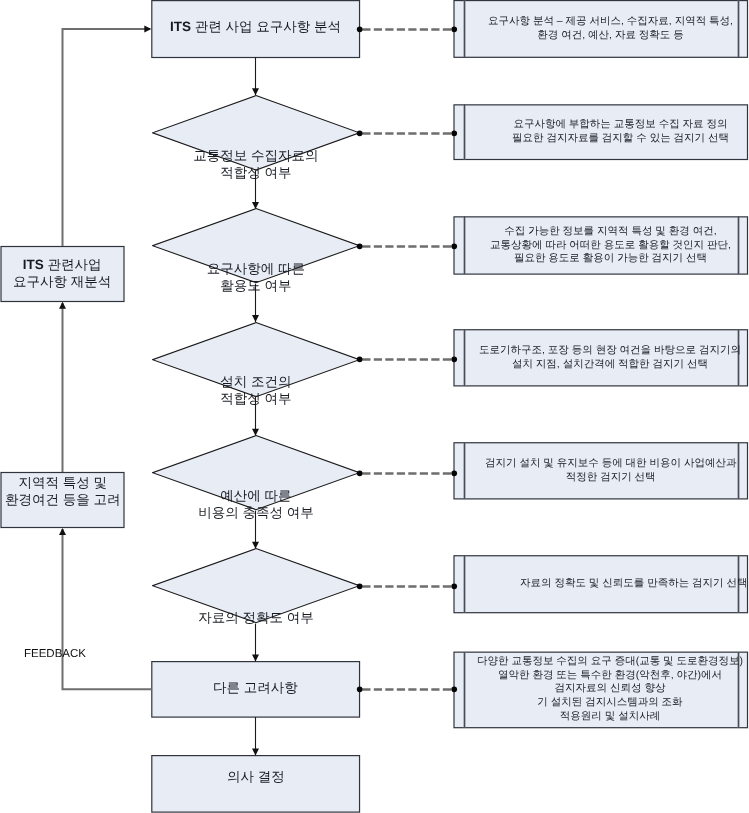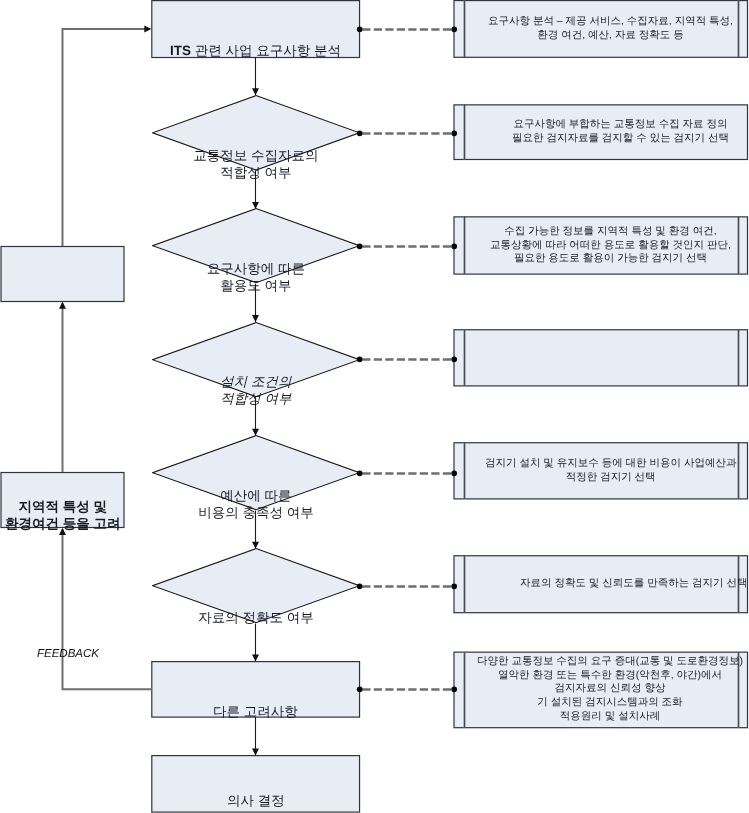--- a/index.html
+++ b/index.html
@@ -10,21 +10,21 @@
          font-family:"Liberation Sans",sans-serif;
          -webkit-font-smoothing:antialiased;
          text-rendering:geometricPrecision;}
   .txt,.fbLabel{-webkit-font-smoothing:antialiased;will-change:transform;}
   #shapes{position:absolute;left:0;top:0;}
   #wires{position:absolute;left:0;top:0;}
   #dotsLayer{position:absolute;left:0;top:0;pointer-events:none;z-index:20;}
 
   .node{position:absolute;box-sizing:border-box;display:flex;
         align-items:center;justify-content:center;}
-  .proc{background:transparent;margin-top:24px;}
+  .proc{background:transparent;}
   .txt{text-align:center;color:#171a21;white-space:nowrap;}
   .txt b{font-weight:700;}
 
   .mainproc .txt{font-size:13.5px;line-height:16.6px;position:relative;top:-1px;}
   .sideproc .txt{font-size:13.5px;line-height:16.7px;position:relative;top:-0.5px;}
 
   .note{position:absolute;box-sizing:border-box;background:transparent;
         display:flex;align-items:center;justify-content:center;padding-left:19px;}
   .note .rule{position:absolute;top:0;bottom:0;width:3px;
               background:linear-gradient(to right,rgba(98,102,109,0) 0%,rgba(98,102,109,.55) 22%,rgba(72,76,83,1) 50%,rgba(98,102,109,.55) 78%,rgba(98,102,109,0) 100%);}
@@ -107,39 +107,39 @@
         <circle cx="359.7" cy="359.3" r="2.85"></circle>
         <circle cx="454.2" cy="359.3" r="2.85"></circle>
         <circle cx="359.7" cy="473.3" r="2.85"></circle>
         <circle cx="454.2" cy="473.3" r="2.85"></circle>
         <circle cx="359.7" cy="586.3" r="2.85"></circle>
         <circle cx="454.2" cy="586.3" r="2.85"></circle>
         <circle cx="359.7" cy="689.3" r="2.85"></circle>
         <circle cx="454.2" cy="689.3" r="2.85"></circle>
       </g>
   </svg>
-  <div class="fbLabel" style="left: 37px; top: 648px; font-style: italic;">FEEDBACK</div>
+  <div class="fbLabel" style="left: 24px; top: 648px;">FEEDBACK</div>
 <div class="node proc mainproc" style="left: 151.5px; top: 0px; width: 208px; height: 57.4px;">
       <div class="txt">
         <div class="ln"><b>ITS</b><span> 관련 사업 요구사항 분석</span></div>
       </div>
     </div>
     <div class="dia" style="left: 151.5px; top: 94.8px; width: 208px; height: 75.7px;"><svg width="208" height="75.7" viewBox="0 0 208 75.7">
         <polygon points="104,0.6 207.4,37.85 104,75.10000000000001 0.6,37.85" fill="#e8ecf5" stroke="#1a1a1a" stroke-width="1.1" stroke-linejoin="miter"></polygon>
       </svg><div class="txt">
         <div class="ln">교통정보 수집자료의</div>
         <div class="ln">적합성 여부</div>
       </div></div>
     <div class="dia" style="left: 151.5px; top: 208.4px; width: 208px; height: 75.3px;"><svg width="208" height="75.29999999999998" viewBox="0 0 208 75.29999999999998">
         <polygon points="104,0.6 207.4,37.64999999999999 104,74.69999999999999 0.6,37.64999999999999" fill="#e8ecf5" stroke="#1a1a1a" stroke-width="1.1" stroke-linejoin="miter"></polygon>
       </svg><div class="txt">
         <div class="ln">요구사항에 따른</div>
         <div class="ln">활용도 여부</div>
       </div></div>
-    <div class="dia" style="left: 151.5px; top: 321.6px; width: 208px; height: 75.3px; font-style: italic;"><svg width="208" height="75.29999999999995" viewBox="0 0 208 75.29999999999995">
+    <div class="dia" style="left: 151.5px; top: 321.6px; width: 208px; height: 75.3px;"><svg width="208" height="75.29999999999995" viewBox="0 0 208 75.29999999999995">
         <polygon points="104,0.6 207.4,37.64999999999998 104,74.69999999999996 0.6,37.64999999999998" fill="#e8ecf5" stroke="#1a1a1a" stroke-width="1.1" stroke-linejoin="miter"></polygon>
       </svg><div class="txt">
         <div class="ln">설치 조건의</div>
         <div class="ln">적합성 여부</div>
       </div></div>
     <div class="dia" style="left: 151.5px; top: 435.3px; width: 208px; height: 75.3px;"><svg width="208" height="75.30000000000001" viewBox="0 0 208 75.30000000000001">
         <polygon points="104,0.6 207.4,37.650000000000006 104,74.70000000000002 0.6,37.650000000000006" fill="#e8ecf5" stroke="#1a1a1a" stroke-width="1.1" stroke-linejoin="miter"></polygon>
       </svg><div class="txt">
         <div class="ln">예산에 따른</div>
         <div class="ln">비용의 충족성 여부</div>
@@ -152,21 +152,27 @@
     <div class="node proc mainproc" style="left: 151.5px; top: 661px; width: 208px; height: 56px;">
       <div class="txt">
         <div class="ln">다른 고려사항</div>
       </div>
     </div>
     <div class="node proc mainproc" style="left: 151.5px; top: 755px; width: 208px; height: 46px;">
       <div class="txt">
         <div class="ln">의사 결정</div>
       </div>
     </div>
-    <div class="node proc sideproc" style="left: 1px; top: 472px; width: 123px; height: 40px; font-weight: bold;">
+    <div class="node proc sideproc" style="left: 1px; top: 246px; width: 123px; height: 56px;">
+      <div class="txt">
+        <div class="ln"><b>ITS</b><span> 관련사업</span></div>
+        <div class="ln">요구사항 재분석</div>
+      </div>
+    </div>
+    <div class="node proc sideproc" style="left: 1px; top: 472px; width: 123px; height: 40px;">
       <div class="txt">
         <div class="ln">지역적 특성 및</div>
         <div class="ln">환경여건 등을 고려</div>
       </div>
     </div>
     <div class="note" style="left: 454px; top: 0px; width: 293.5px; height: 57.4px;">
       <div class="rule l"></div>
       <div class="rule r"></div>
       <div class="txt">
         <div class="ln">요구사항 분석 – 제공 서비스, 수집자료, 지역적 특성,</div>
@@ -186,20 +192,24 @@
       <div class="rule r"></div>
       <div class="txt">
         <div class="ln">수집 가능한 정보를 지역적 특성 및 환경 여건,</div>
         <div class="ln">교통상황에 따라 어떠한 용도로 활용할 것인지 판단,</div>
         <div class="ln">필요한 용도로 활용이 가능한 검지기 선택</div>
       </div>
     </div>
     <div class="note" style="left: 454px; top: 329.2px; width: 293.5px; height: 56.8px;">
       <div class="rule l"></div>
       <div class="rule r"></div>
+      <div class="txt">
+        <div class="ln">도로기하구조, 포장 등의 현장 여건을 바탕으로 검지기의</div>
+        <div class="ln">설치 지점, 설치간격에 적합한 검지기 선택</div>
+      </div>
     </div>
     <div class="note" style="left: 454px; top: 442.2px; width: 293.5px; height: 56.8px;">
       <div class="rule l"></div>
       <div class="rule r"></div>
       <div class="txt">
         <div class="ln">검지기 설치 및 유지보수 등에 대한 비용이 사업예산과</div>
         <div class="ln">적정한 검지기 선택</div>
       </div>
     </div>
     <div class="note" style="left: 454px; top: 555.2px; width: 293.5px; height: 57.6px; justify-content: flex-end;">

